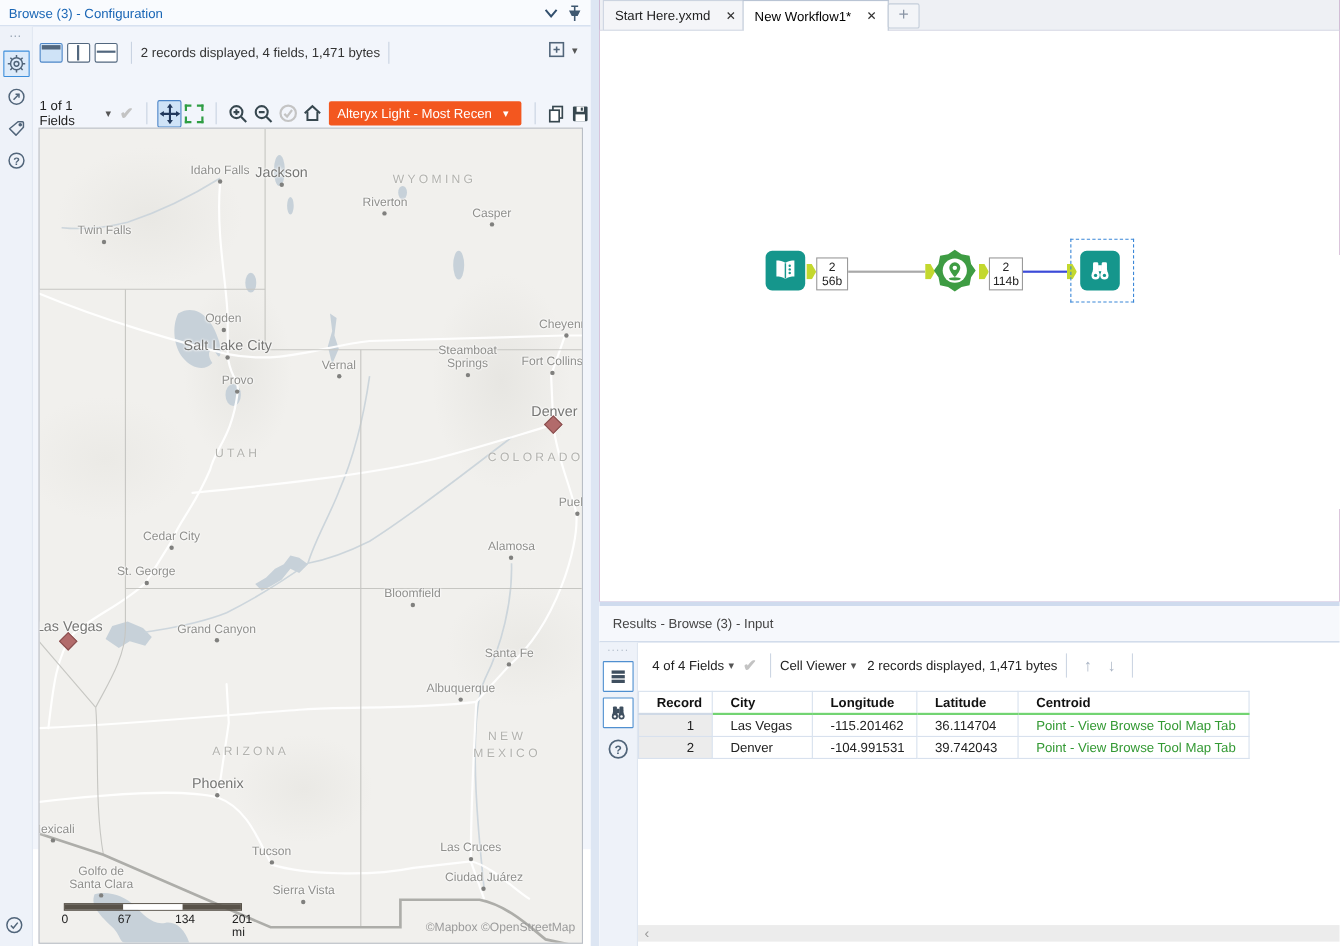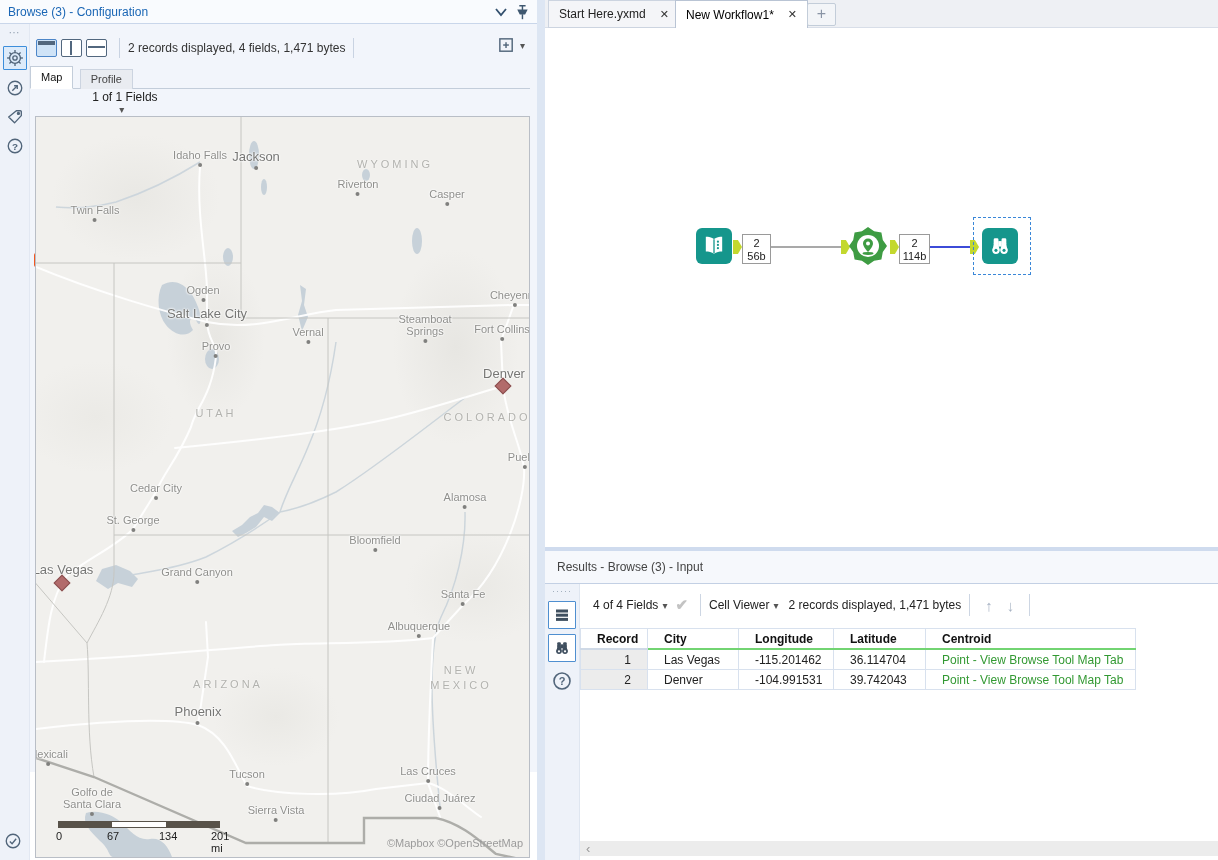--- a/index.html
+++ b/index.html
@@ -22,21 +22,21 @@
   .lay-top::before{content:"";position:absolute;left:1px;right:1px;top:1px;height:4px;background:#52677e;}
   .lay-cols::before{content:"";position:absolute;top:1px;bottom:1px;left:8px;width:2px;background:#52677e;}
   .lay-rows::before{content:"";position:absolute;left:1px;right:1px;top:6px;height:2px;background:#52677e;}
   .vsep{width:1px;height:20px;background:#c9d3e2;margin:0 8px;}
   .cfg-stats{color:#333;}
   .win-ico{position:absolute;right:8px;top:12px;display:flex;align-items:center;cursor:pointer;}
   .tabs-row{position:absolute;left:0;top:42px;width:500px;height:22px;border-bottom:1px solid #c3cdda;}
   .tab{display:inline-block;height:21px;line-height:21px;padding:0 10px;font-size:11px;cursor:pointer;}
   .tab.active{background:#fff;border:1px solid #c3cdda;border-bottom:1px solid #fff;color:#111;}
   .tab.idle{background:#e9ecf1;border:1px solid #ccd4e0;border-bottom:none;color:#444;margin-left:3px;height:19px;line-height:19px;position:relative;top:2px;}
-  .map-toolbar{position:absolute;left:0;top:66px;height:26px;display:flex;align-items:center;flex-direction:column;}
+  .map-toolbar{position:absolute;left:0;top:66px;height:26px;display:flex;align-items:center;}
   .mt-txt{color:#222;margin-left:6px;}
   .caret{color:#555;font-size:10px;margin:0 4px;}
   .chk{color:#c3c3c3;font-size:15px;font-weight:bold;margin:0 4px;}
   .mt-btn{width:23px;height:23px;display:flex;align-items:center;justify-content:center;margin:0 1px;border-radius:2px;cursor:pointer;}
   .mt-btn.sel{background:#cfe3f7;border:1px solid #4d86c8;}
   .marquee{width:13px;height:13px;border:2px dashed #2f9e44;}
   .basemap{height:22px;background:#f3571f;border-radius:2px;color:#fff;display:flex;align-items:center;
            padding:0 8px;margin:0 4px;cursor:pointer;white-space:nowrap;}
   .basemap .caret{color:#fff;margin-left:10px;}
   
@@ -201,24 +201,20 @@
         <svg width="19" height="19" viewBox="0 0 20 20">
             <g stroke="#51657a" stroke-width="1.5" fill="none">
           <rect x="3" y="3" width="13" height="13"></rect>
               <line x1="9.5" y1="6.5" x2="9.5" y2="12.5"></line>
               <line x1="6.5" y1="9.5" x2="12.5" y2="9.5"></line>
             </g>
           </svg>
         <span class="caret">▾</span>
       </div>
 
-      <div class="tabs-row">
-        <span class="tab active">Map</span>
-        <span class="tab idle">Profile</span>
-      </div>
 
       <div class="map-toolbar">
         <span class="mt-txt">1 of 1 Fields</span>
         <span class="caret">▾</span>
         <span class="chk">✔</span>
         <div class="vsep"></div>
         <div class="mt-btn sel">
           <svg width="19" height="19" viewBox="0 0 20 20">
               <g stroke="#22395c" stroke-width="2">
                 <line x1="10" y1="3.5" x2="10" y2="16.5"></line>
@@ -347,21 +343,21 @@
         <div id="map-labels">
             <div class="map-state" style="left: 359px; top: 47px;">WYOMING</div>
             <div class="map-state" style="left: 180px; top: 296px;">UTAH</div>
             <div class="map-state" style="left: 451px; top: 300px;">COLORADO</div>
             <div class="map-state" style="left: 192px; top: 567px;">ARIZONA</div>
             <div class="map-state" style="left: 425px; top: 561px;">NEW
 MEXICO</div>
             <div class="map-city" style="left: 164px; top: 41px;"><span>Idaho Falls</span><div class="dot"></div></div>
             <div class="map-city big" style="left: 220px; top: 43px;"><span>Jackson</span><div class="dot"></div></div>
             <div class="map-city" style="left: 59px; top: 96px;"><span>Twin Falls</span><div class="dot"></div></div>
-            <div class="map-city" style="left: 322px; top: 70px;"><span>Riverton</span><div class="dot"></div></div>
+            <div class="map-city" style="left: 314px; top: 70px;"><span>Riverton</span><div class="dot"></div></div>
             <div class="map-city" style="left: 411px; top: 80px;"><span>Casper</span><div class="dot"></div></div>
             <div class="map-city" style="left: 479px; top: 181px;"><span>Cheyenne</span><div class="dot"></div></div>
             <div class="map-city" style="left: 167px; top: 176px;"><span>Ogden</span><div class="dot"></div></div>
             <div class="map-city big" style="left: 171px; top: 200px;"><span>Salt Lake City</span><div class="dot"></div></div>
             <div class="map-city" style="left: 272px; top: 218px;"><span>Vernal</span><div class="dot"></div></div>
             <div class="map-city" style="left: 389px; top: 211px;"><span>Steamboat
 Springs</span><div class="dot"></div></div>
             <div class="map-city" style="left: 466px; top: 215px;"><span>Fort Collins</span><div class="dot"></div></div>
             <div class="map-city" style="left: 180px; top: 232px;"><span>Provo</span><div class="dot"></div></div>
             <div class="map-city big" style="left: 468px; top: 257px;"><span>Denver</span></div>

